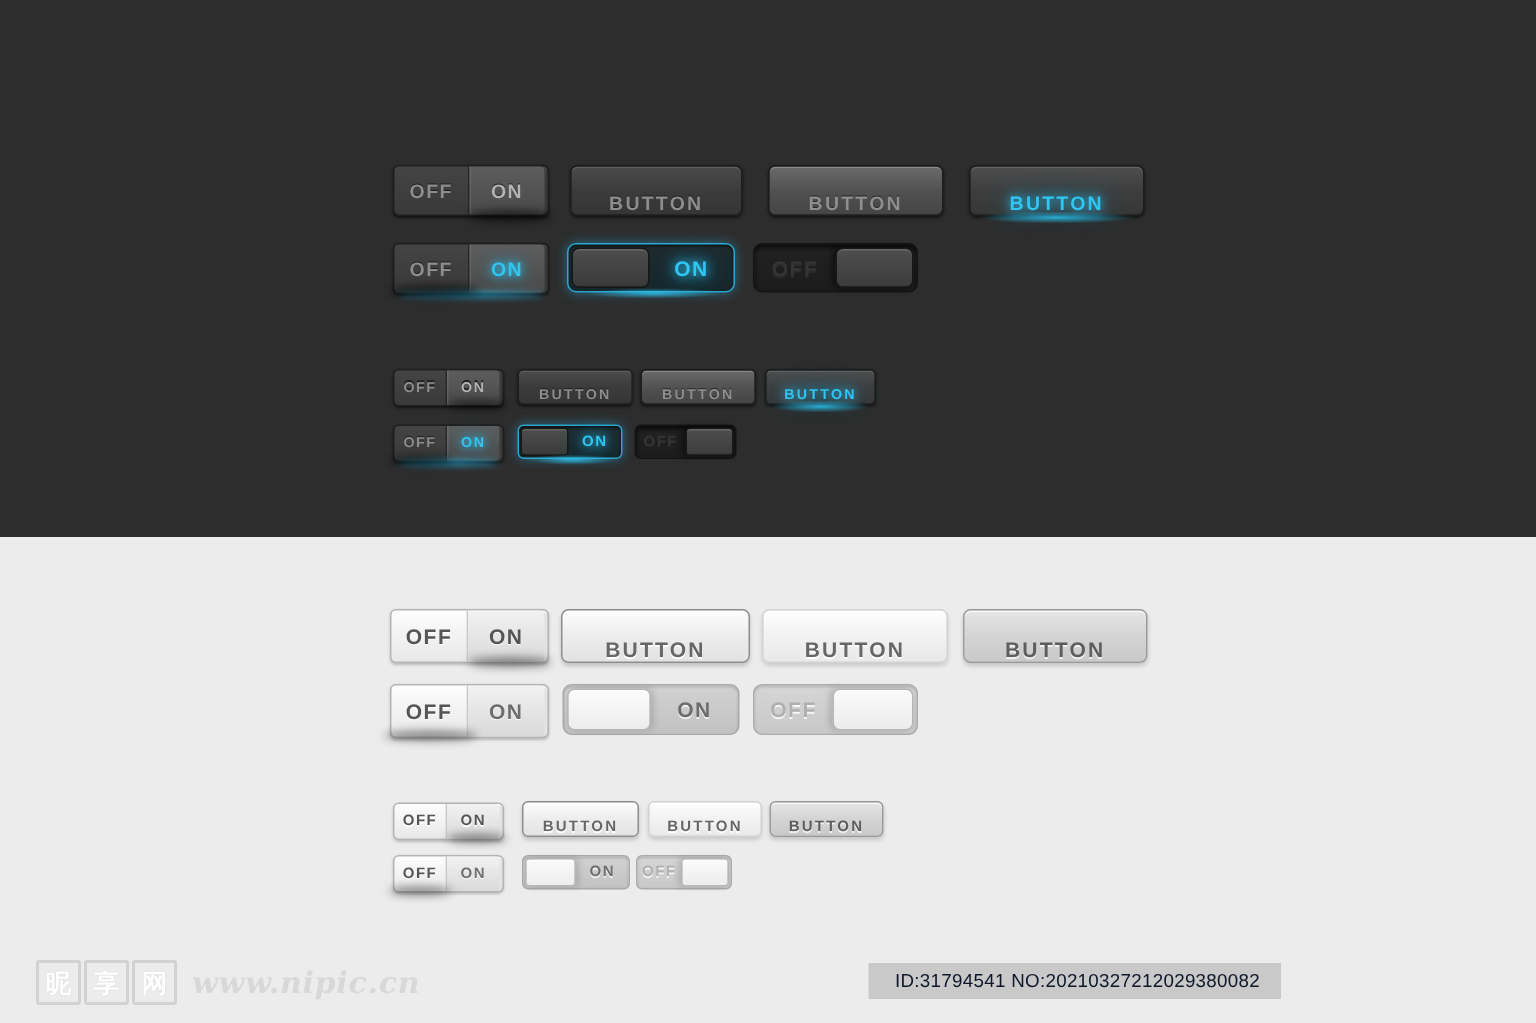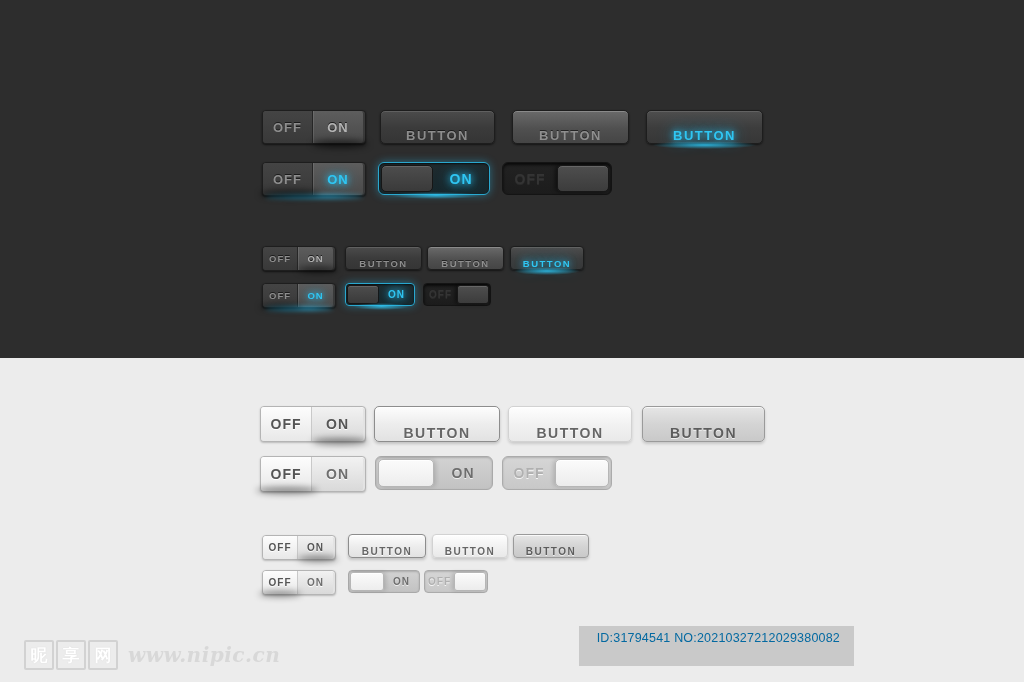--- a/index.html
+++ b/index.html
@@ -241,23 +241,23 @@
   }
   .wm-url{
     font-family:"DejaVu Serif", serif;
     font-style:italic;font-weight:bold;
     font-size:20px;color:#d8d8d8;
     letter-spacing:.5px;
   }
   .idbar{
     position:absolute;right:0;bottom:16px;
     background:#c9c9c9;
-    color:#0369a1;
+    color:#0f172a;
     font-size:12.5px;
-    padding:5px 14px 21px 18px;
+    padding:5px 14px 5px 18px;
     letter-spacing:.2px;
     white-space:nowrap;
   }
 </style>
 </head>
 <body>
 
 <div class="stage">
 
   <div class="section section-dark"></div>

